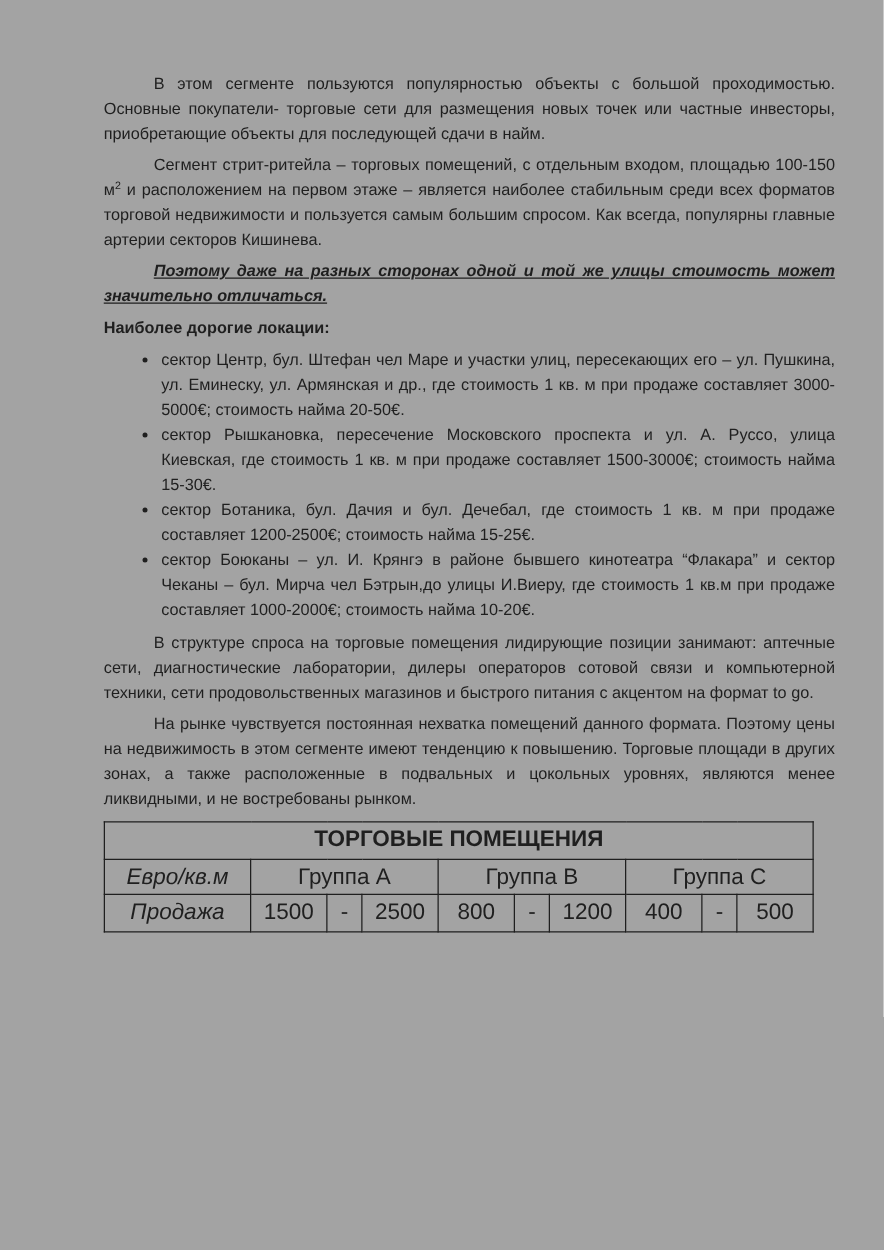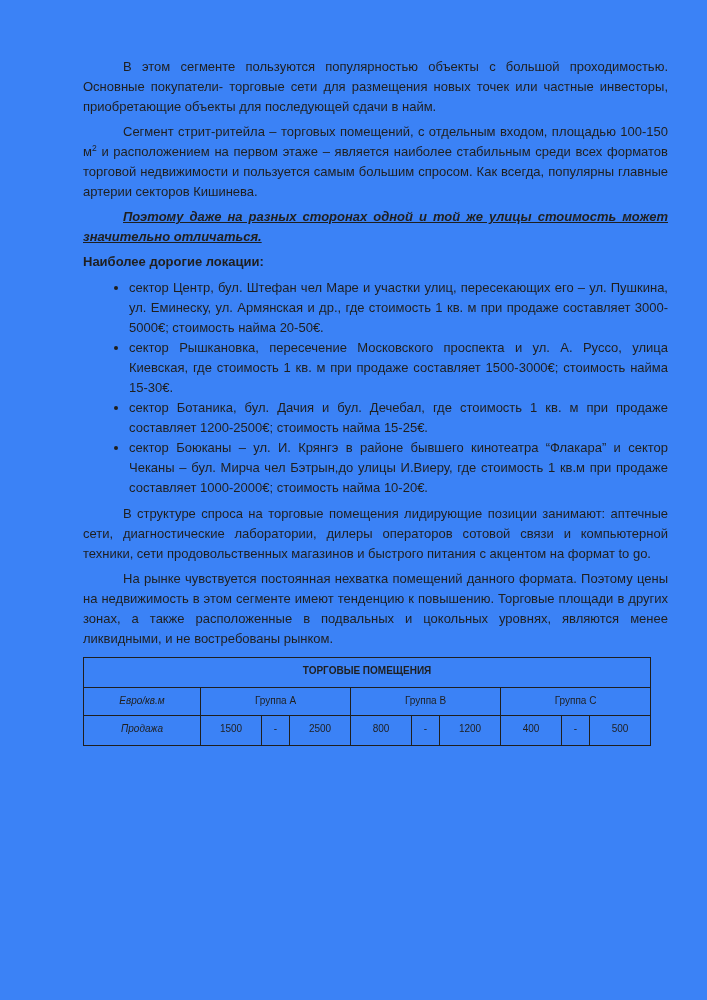--- a/index.html
+++ b/index.html
@@ -4,21 +4,21 @@
 <style>
   html, body {
     margin: 0;
     padding: 0;
     background: #ffffff;
   }
   .page {
     position: relative;
     width: 707px;
     height: 1000px;
-    background: #3b82f6;
+    background: #a3a3a3;
     overflow: hidden;
     font-family: "Liberation Sans", "DejaVu Sans", sans-serif;
     color: #1f1f1f;
   }
   .content {
     position: absolute;
     left: 83px;
     top: 57px;
     width: 585px;
     font-size: 13px;
@@ -54,21 +54,21 @@
   ul.locations li {
     margin: 0;
     padding: 0;
     text-align: justify;
   }
   table.premises {
     margin-top: 8px;
     width: 567px;
     border-collapse: collapse;
     table-layout: fixed;
-    font-size: 10px;
+    font-size: 18px;
     color: #1f1f1f;
   }
   table.premises td {
     border: 1px solid #1f1f1f;
     text-align: center;
     vertical-align: top;
     padding: 3px 2px 0 2px;
     overflow: hidden;
     white-space: nowrap;
   }

